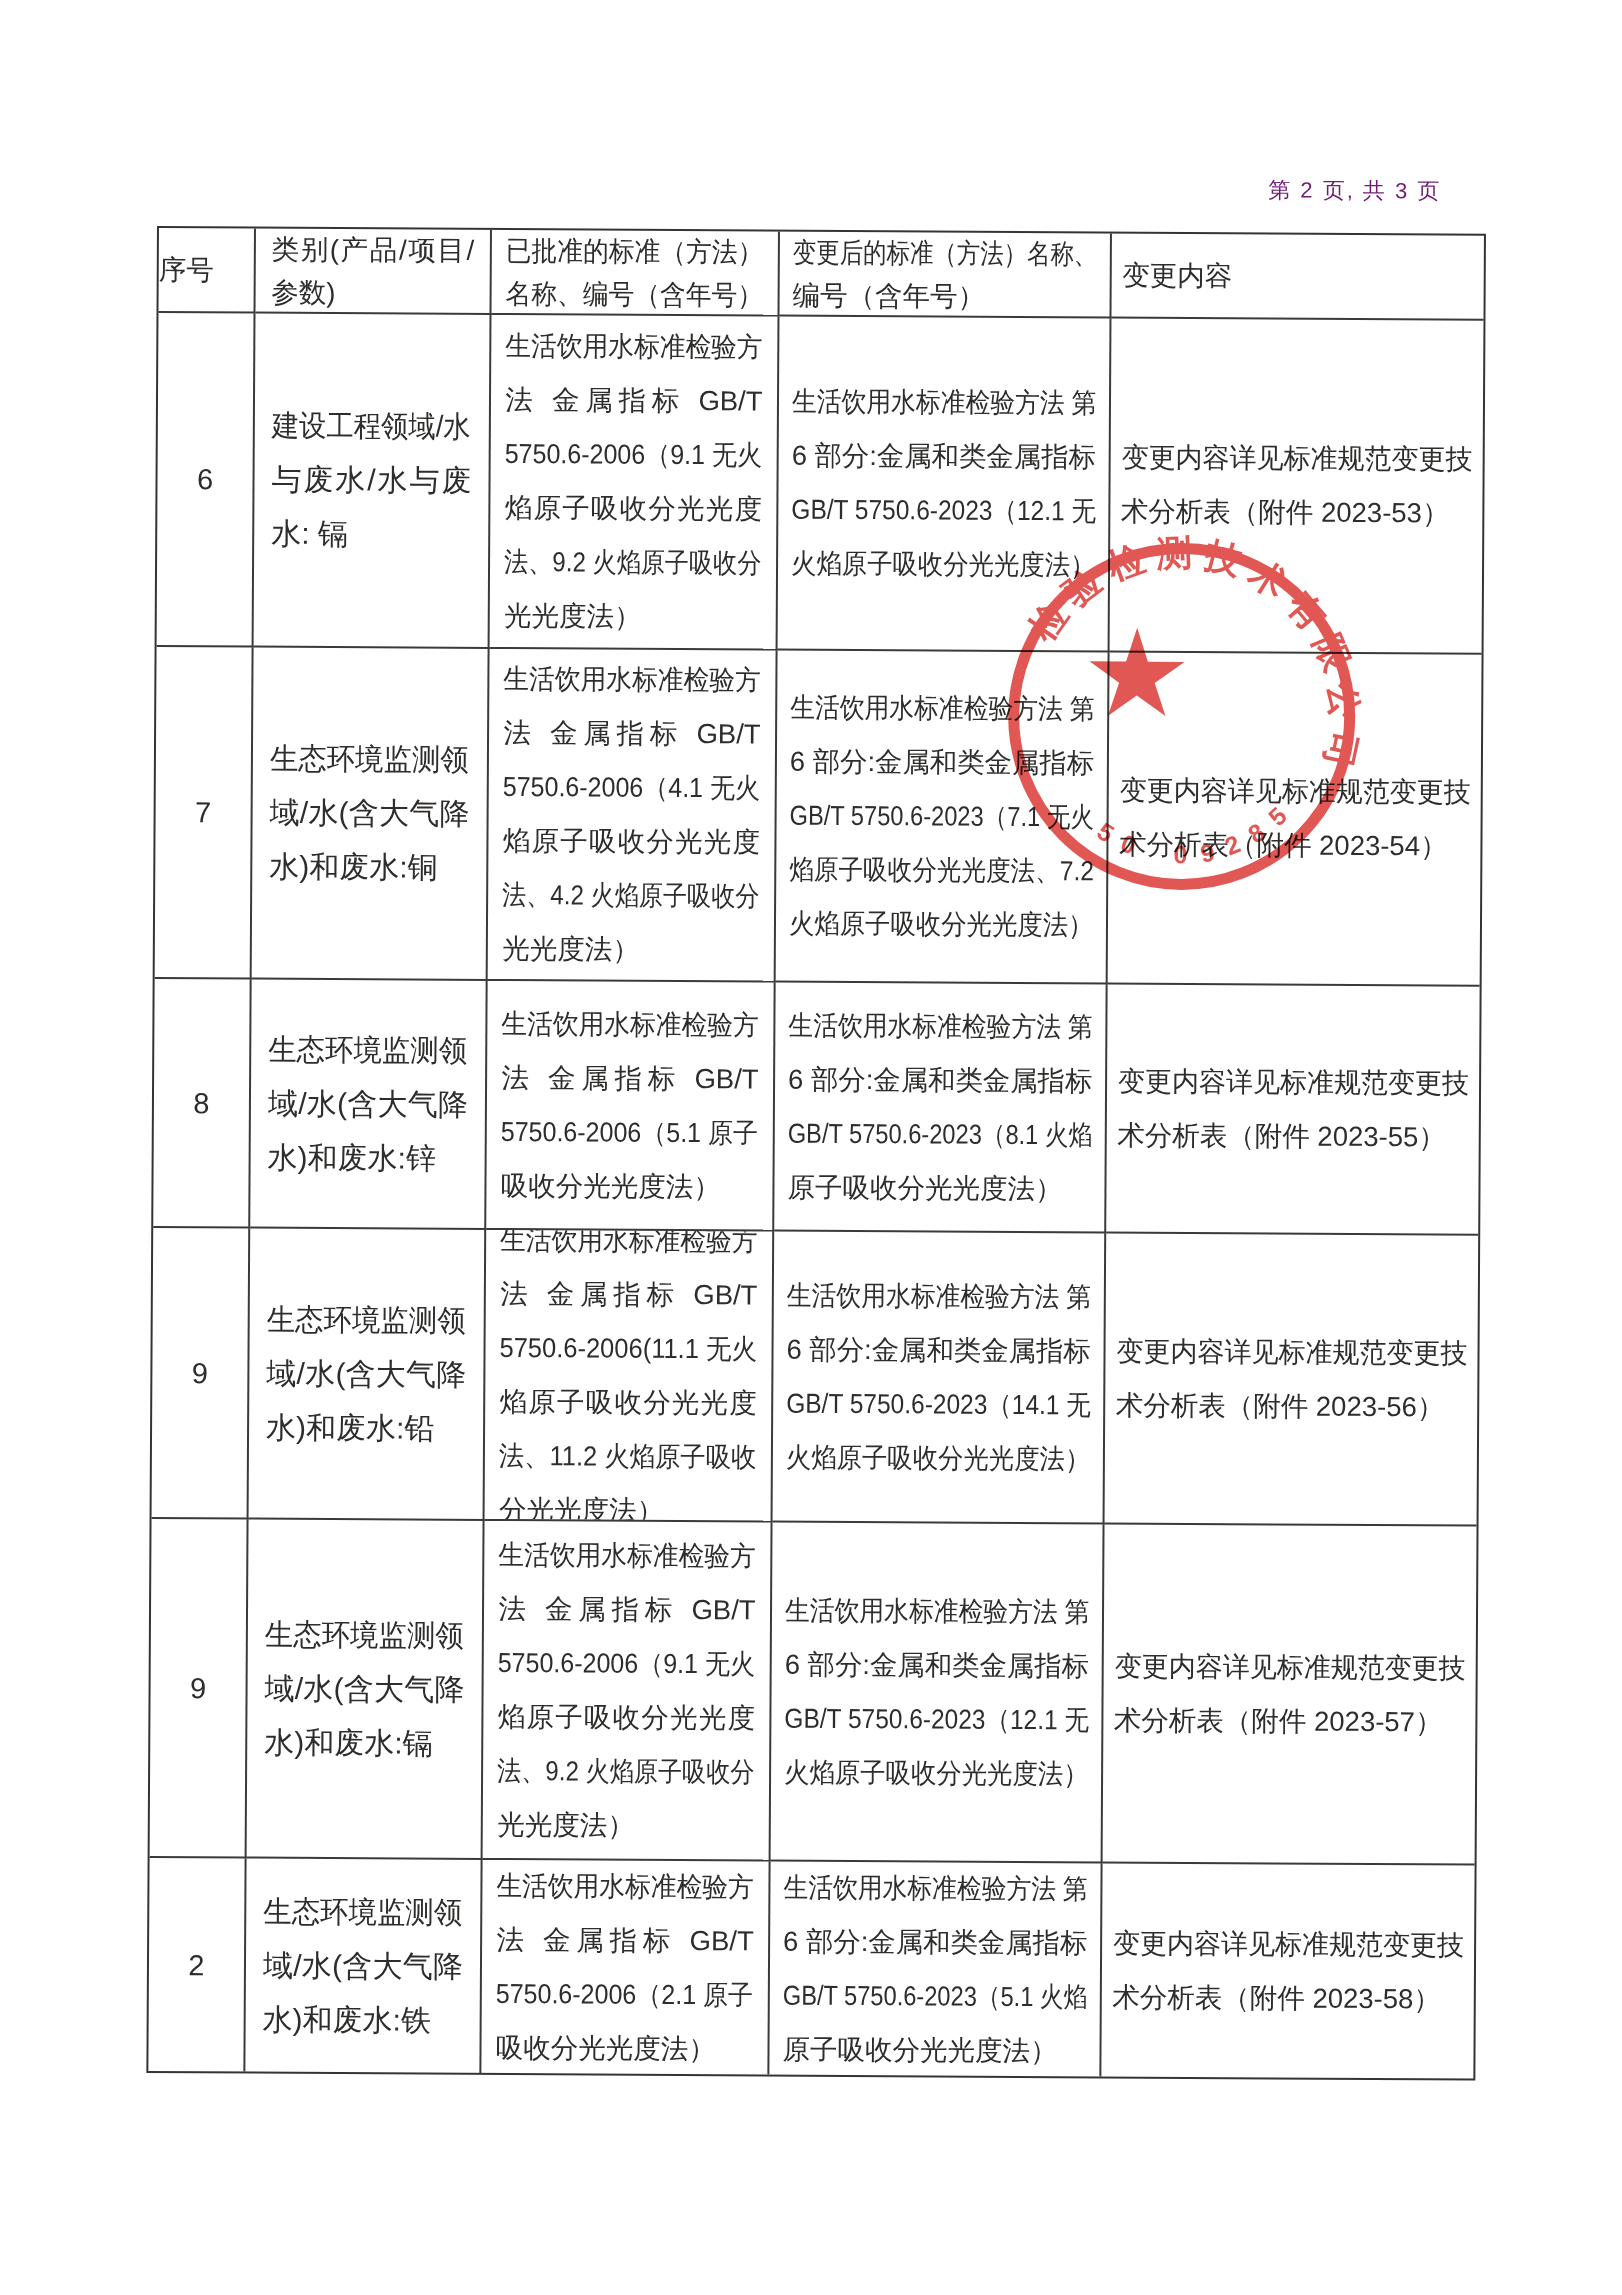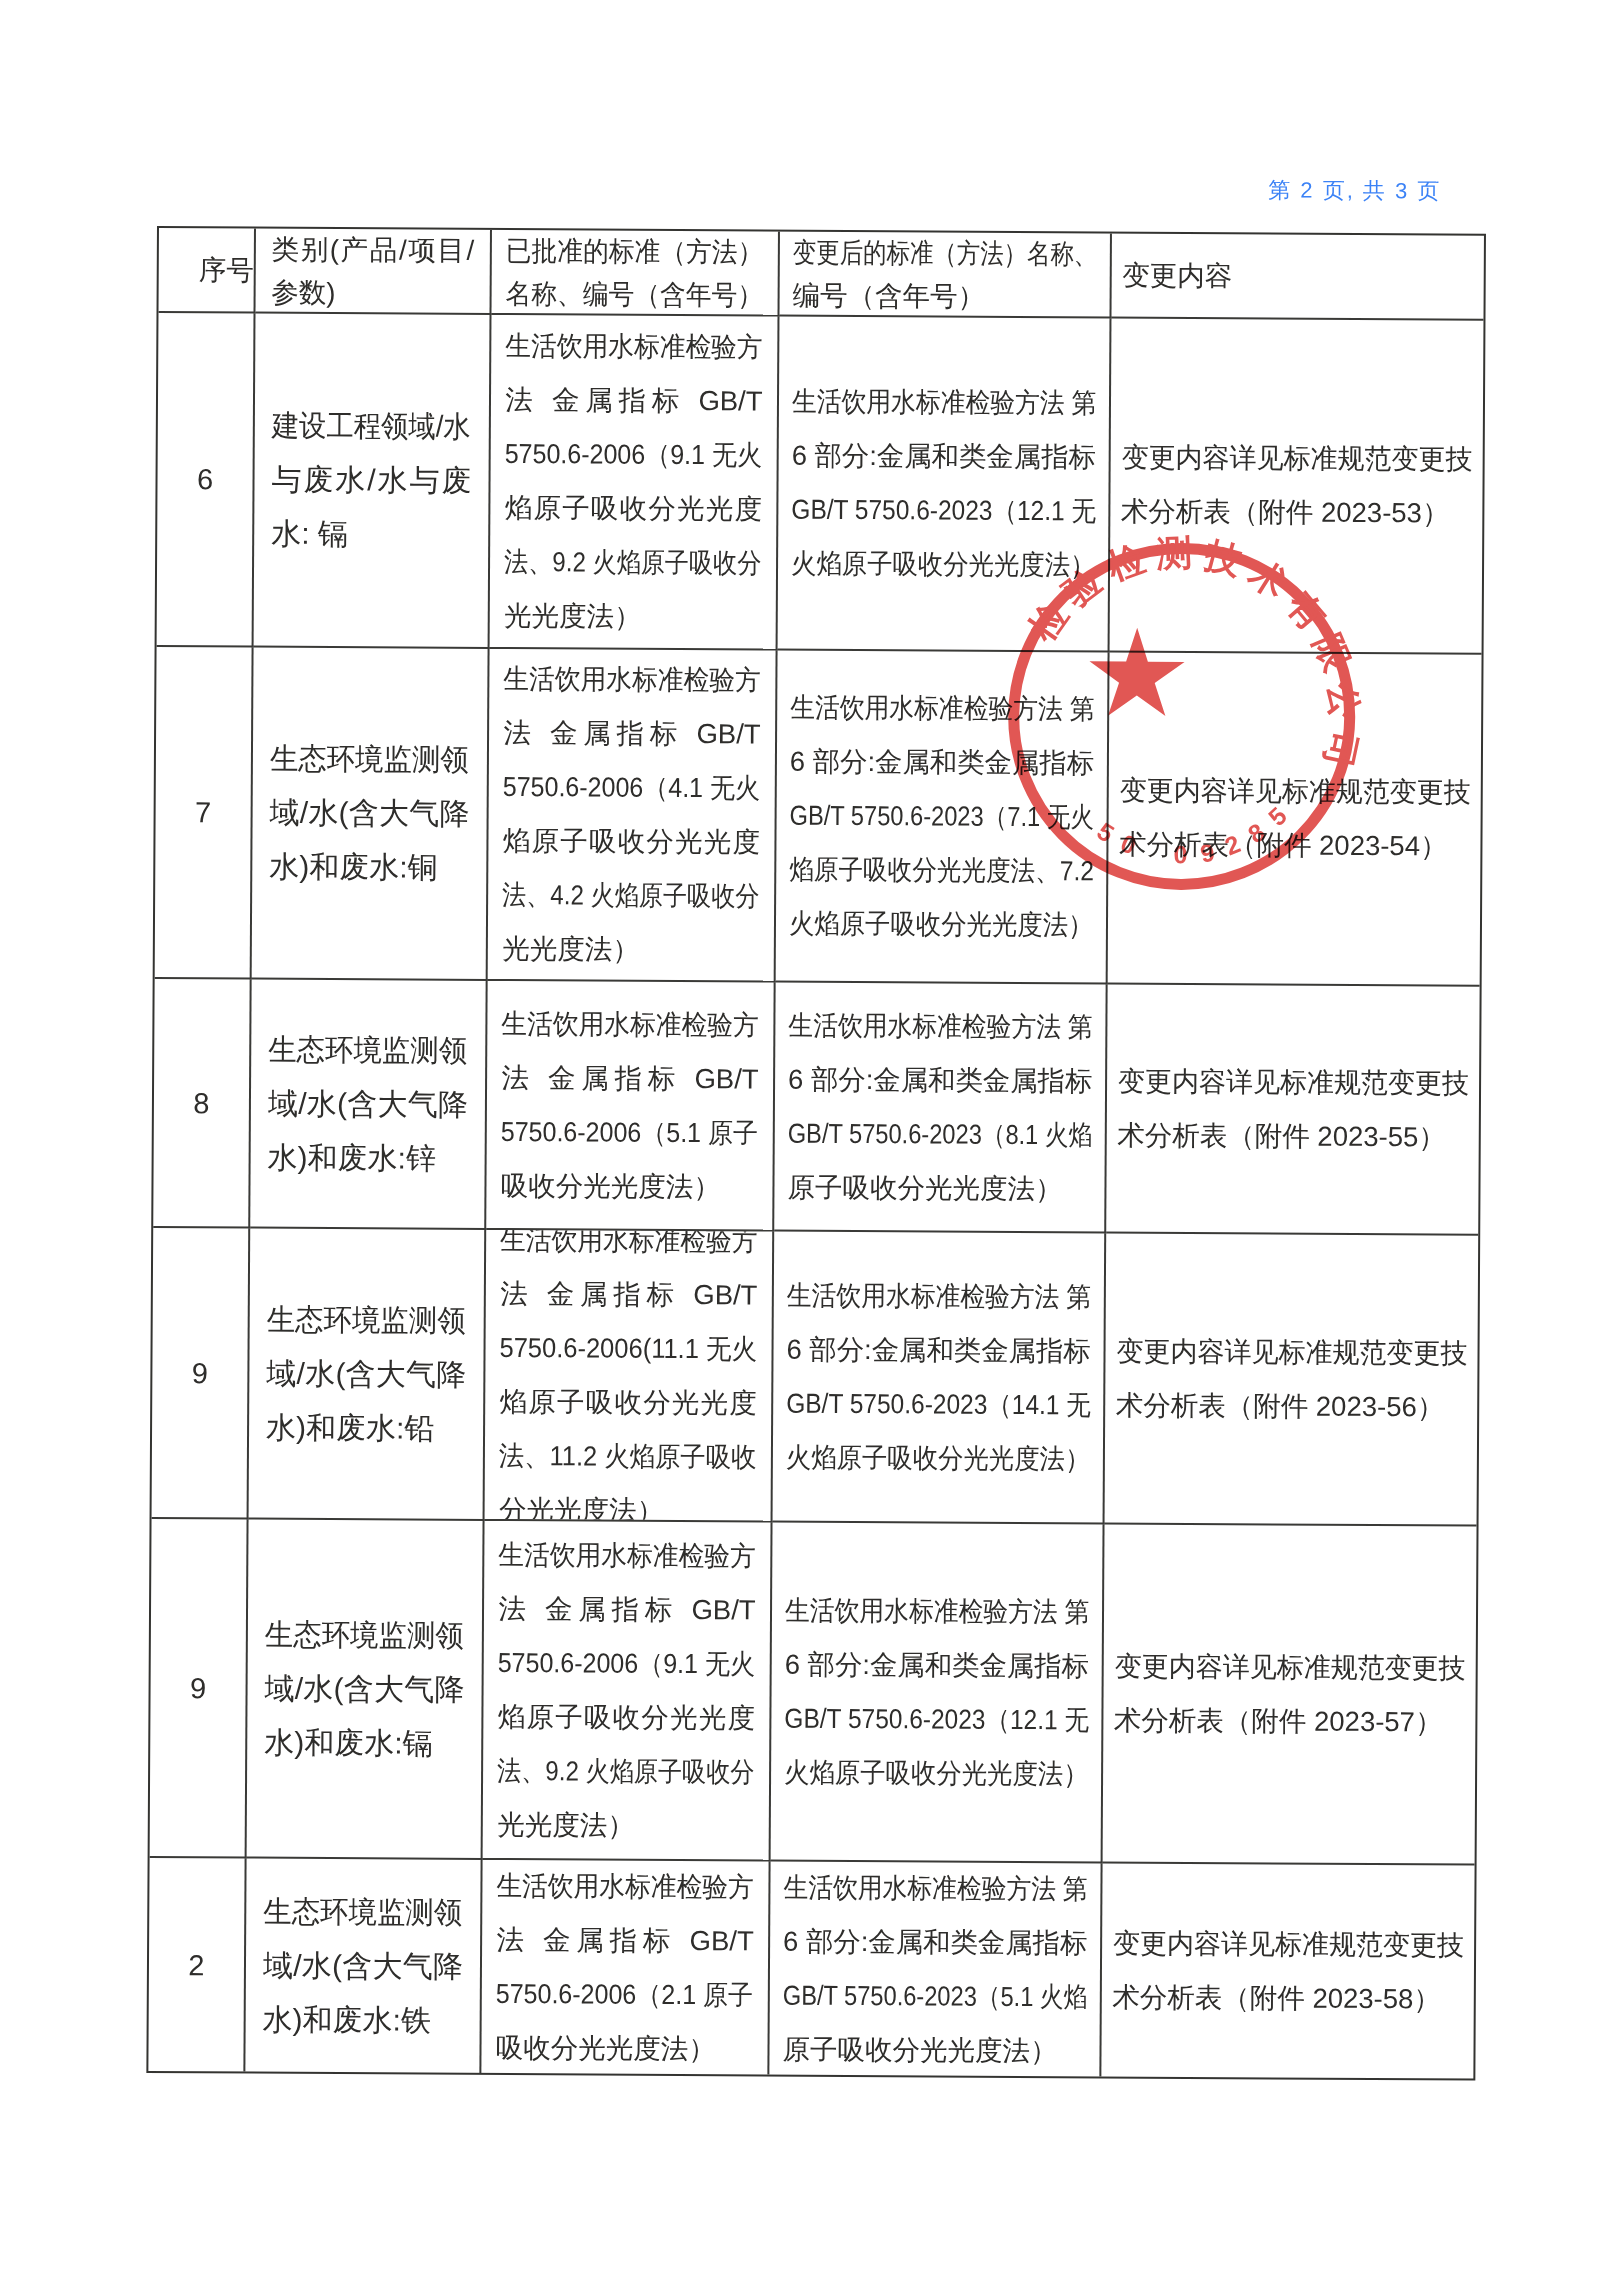--- a/index.html
+++ b/index.html
@@ -14,21 +14,21 @@
   .tilt{
     position:absolute;left:0;top:0;width:100%;height:100%;
     transform:rotate(0.33deg);
     transform-origin:157px 226px;
   }
   .pageno{
     position:absolute;
     left:1268px;top:169px;
     font-size:22px;
     letter-spacing:2px;
-    color:#3b82f6;
+    color:#701a75;
     white-space:nowrap;
   }
   .grid{
     position:absolute;
     left:157px;top:226px;
     display:grid;
     grid-template-columns:97px 236px 288px 332px 372px;
     grid-template-rows:85px 334px 332px 249px 291px 339px 213px;
     border:2.6px solid #343431;
   }
@@ -51,21 +51,21 @@
   }
   .hd .ln{line-height:43px;font-size:27.5px;}
   .jl{text-align:justify;text-align-last:justify;}
   .c-serial{align-items:center;}
   .c-serial .ln{font-size:29px;}
   .c-cat{padding:0 17px;}
   .c-cat .ln{font-size:30px;}
   .c-appr{padding:0 14.4px;}
   .c-chg{padding:0 13px;}
   .c-note{padding:0 10.5px;}
-  .h-serial{align-items:flex-end;}
+  .h-serial{align-items:flex-start;}
   .h-cat{padding:0 15.7px;}
   .h-appr{padding:0 14.4px;}
   .h-chg{padding:0 13px;}
   .h-note{padding:0 10.5px;}
 
   
   .stamp{
     position:absolute;
     left:1011px;top:537px;
     width:347px;height:347px;

